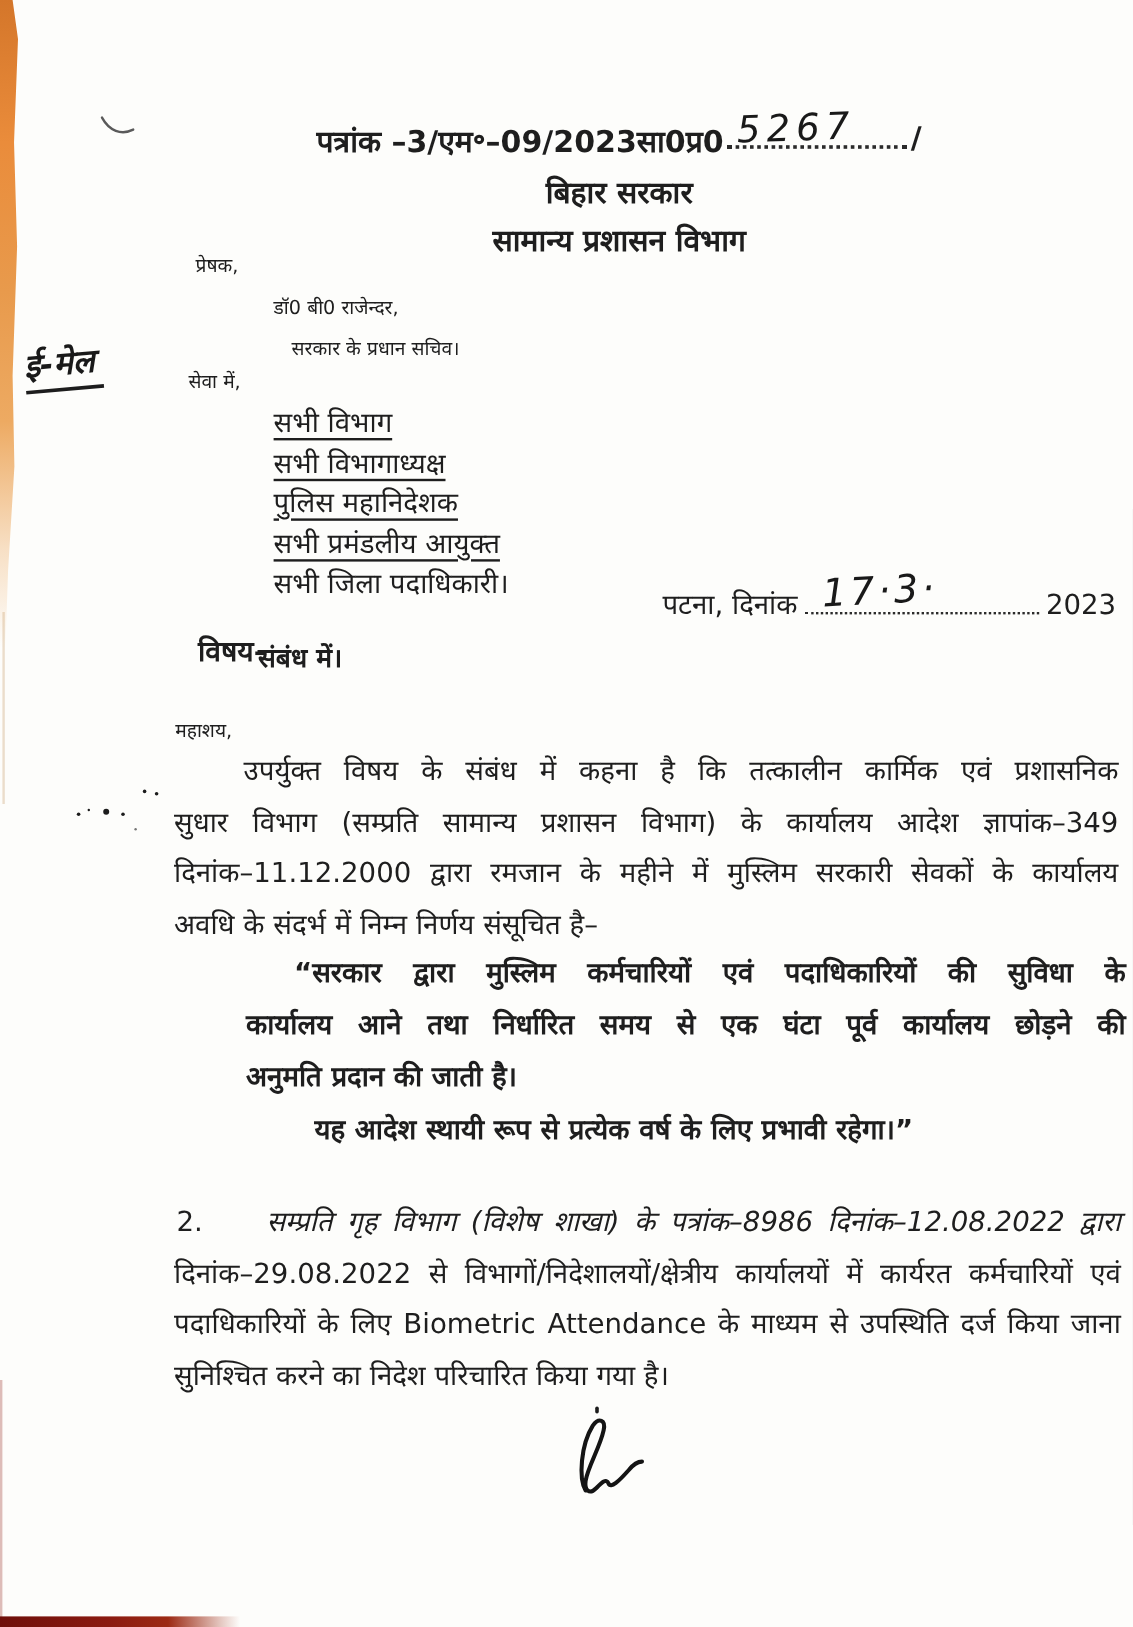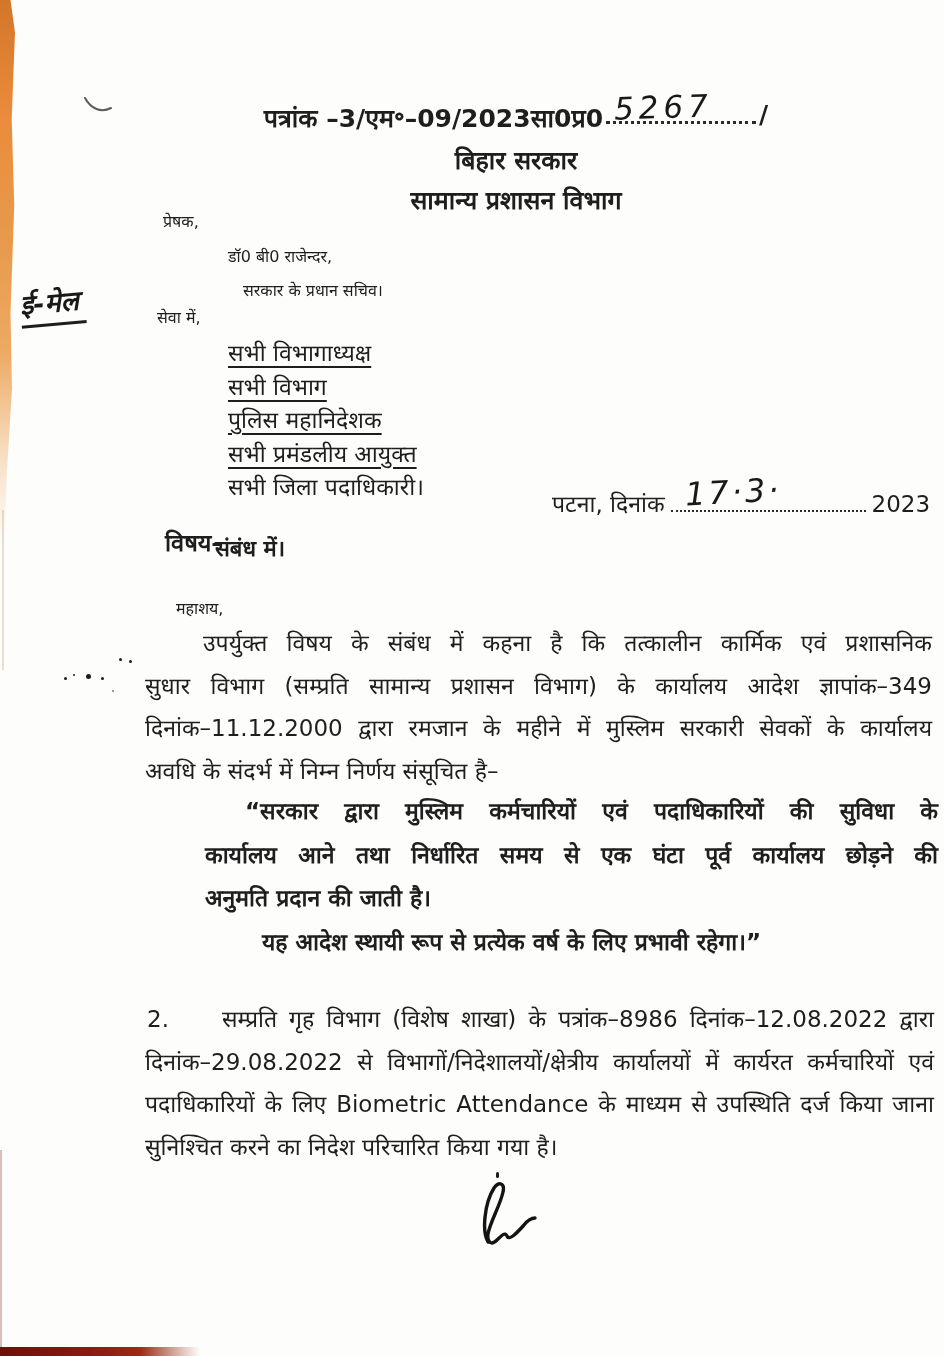--- a/index.html
+++ b/index.html
@@ -48,21 +48,21 @@
   
   .bold{font-weight:700;}
   .para{position:absolute;font-size:23px;line-height:42.5px;}
   .line{display:block;text-align:justify;text-align-last:justify;}
   .line.endline{text-align:left;text-align-last:left;}
   .ind58{padding-left:58px;}
   .ind40{padding-left:40px;}
   .ind57{padding-left:57px;}
   .p2l0{position:relative;}
   .p2num{position:absolute;left:2px;top:0;}
-  .p2text{display:block;padding-left:77px;text-align:justify;text-align-last:justify;}
+  .p2text{display:block;padding-left:77px;text-align:justify;text-align-last:justify;font-style:italic;}
 </style>
 </head>
 <body>
 
 <div class="page">
 
   <div class="orange-strip"></div>
   <div class="left-faint-line"></div>
   <div class="left-red-line"></div>
   <div class="red-strip-bottom"></div>
@@ -93,39 +93,39 @@
     <div class="org">बिहार सरकार</div>
     <div class="dept">सामान्य प्रशासन विभाग</div>
   </div>
 
   <div class="abs" style="left:163px;top:210px;">प्रेषक,</div>
   <div class="abs" style="left:228px;top:245px;">डॉ0 बी0 राजेन्दर,</div>
   <div class="abs" style="left:228px;top:279px;margin-left:15px;">सरकार के प्रधान सचिव।</div>
 
   <div class="abs" style="left:157px;top:306px;">सेवा में,</div>
   <div class="recipients">
+    <div class="uline">सभी विभाग</div>
     <div class="uline">सभी विभागाध्यक्ष</div>
-    <div class="uline">सभी विभाग</div>
     <div class="uline">पुलिस महानिदेशक</div>
     <div class="uline">सभी प्रमंडलीय आयुक्त</div>
     <div>सभी जिला पदाधिकारी।</div>
   </div>
 
   <div class="place-date">
     <span>पटना, दिनांक</span>
       <span class="date-gap">
         <span class="hw-date hw">17·3·</span>
       </span>
       <span>2023</span>
   </div>
 
   <div class="abs bold" style="left:165px;top:526px;font-size:23.5px;">विषय–</div>
   <div class="abs bold" style="left:215px;top:532px;font-size:22px;">संबंध में।</div>
 
-  <div class="abs" style="left:146px;top:597px;margin-left:30px;">महाशय,</div>
+  <div class="abs" style="left:146px;top:597px;">महाशय,</div>
 
   <div class="para" style="left:145px;top:622px;width:787px;">
     <span class="line ind58">उपर्युक्त विषय के संबंध में कहना है कि तत्कालीन कार्मिक एवं प्रशासनिक</span>
     <span class="line">सुधार विभाग (सम्प्रति सामान्य प्रशासन विभाग) के कार्यालय आदेश ज्ञापांक–349</span>
     <span class="line">दिनांक–11.12.2000 द्वारा रमजान के महीने में मुस्लिम सरकारी सेवकों के कार्यालय</span>
     <span class="line endline">अवधि के संदर्भ में निम्न निर्णय संसूचित है–</span>
   </div>
 
   <div class="para bold" style="left:205px;top:790px;width:733px;line-height:43.5px;">
     <span class="line ind40">“सरकार द्वारा मुस्लिम कर्मचारियों एवं पदाधिकारियों की सुविधा के</span>

